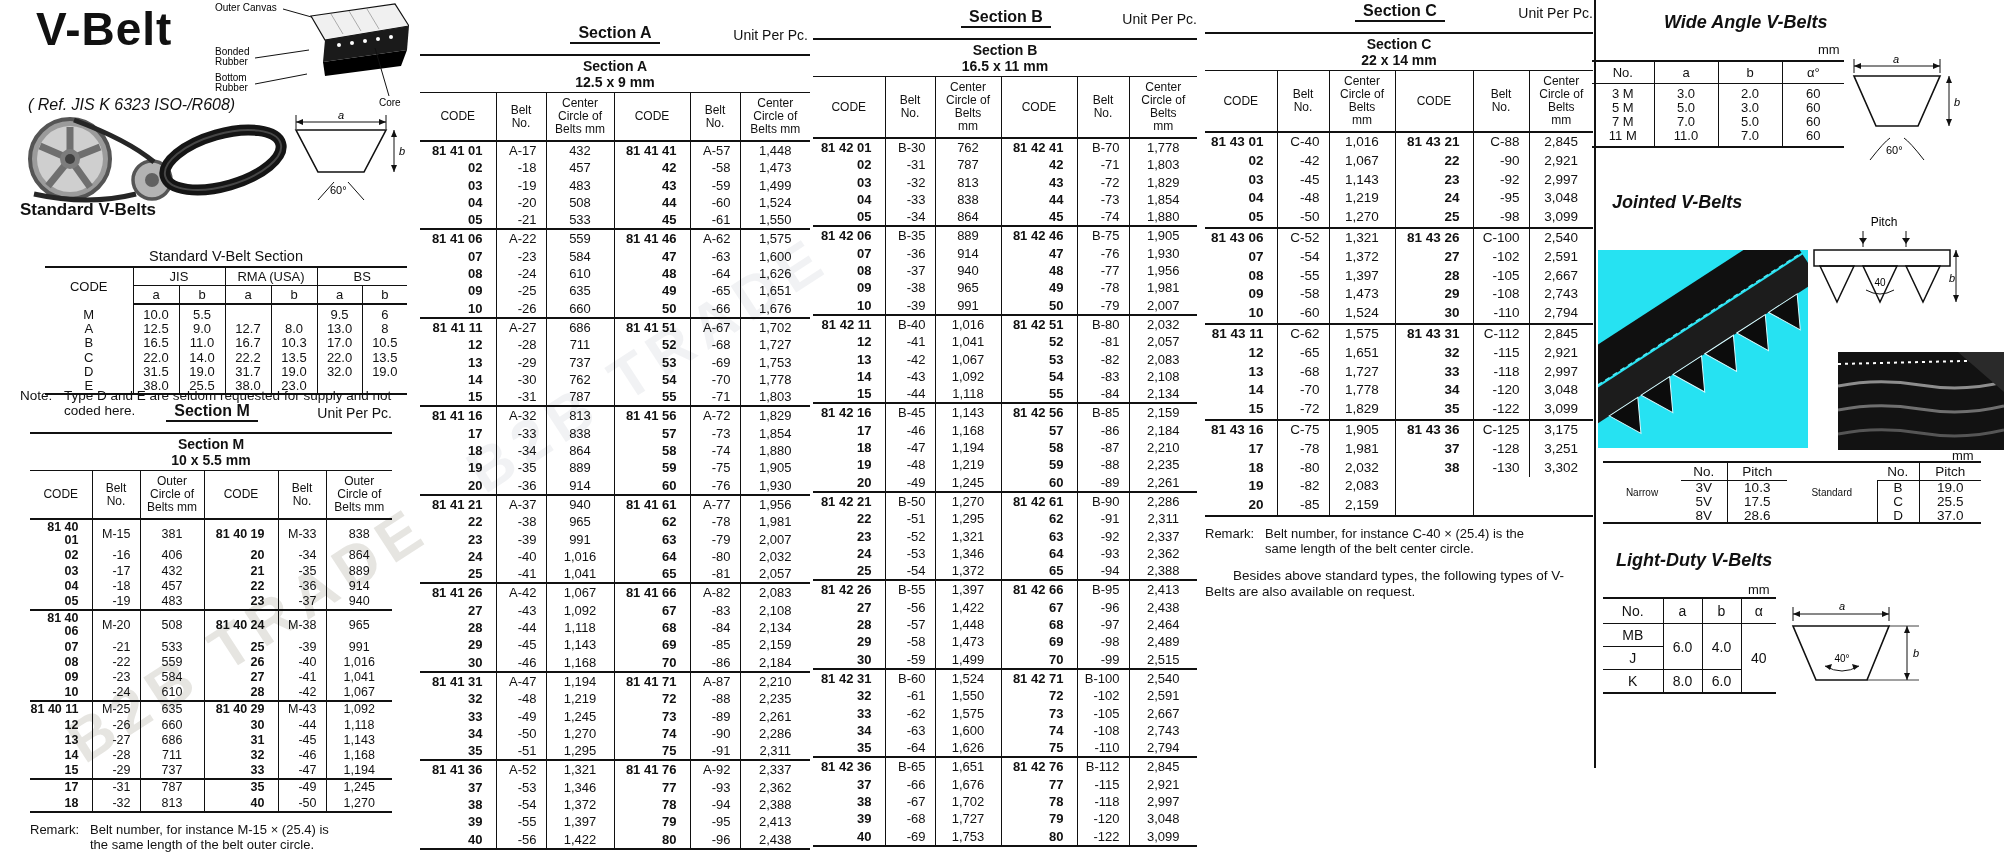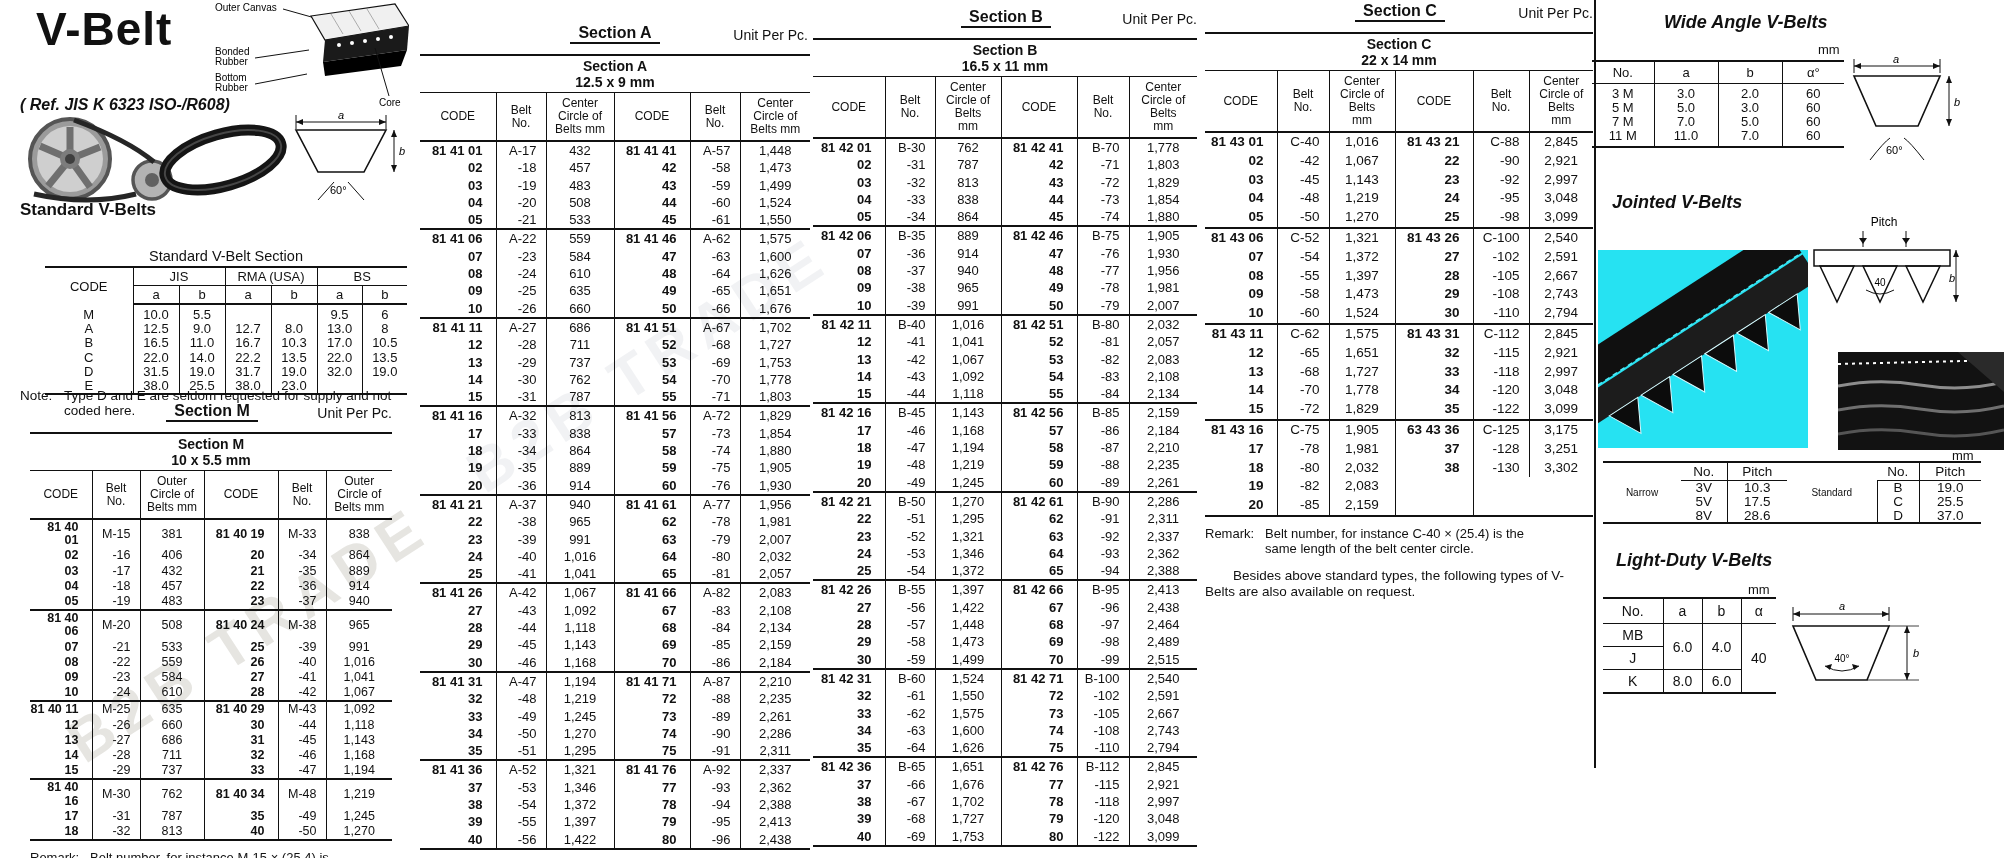--- a/index.html
+++ b/index.html
@@ -2,21 +2,21 @@
 <html><head>
 <meta charset="utf-8">
 <style>
   html,body{margin:0;padding:0;background:#fff;}
   .page{position:relative;width:2004px;height:858px;background:#fff;overflow:hidden;
         font-family:"Liberation Sans",sans-serif;color:#111;}
   .abs{position:absolute;}
   
   .main-title{left:36px;top:2px;font-size:46px;font-weight:800;letter-spacing:1px;}
   .main-sub{left:6px;top:56px;font-size:27px;font-weight:700;}
-  .main-ref{left:20px;top:96px;font-size:16px;font-weight:700;font-style:italic;}
+  .main-ref{left:28px;top:96px;font-size:16px;font-weight:400;font-style:italic;}
   .std-heading{left:20px;top:200px;font-size:17px;font-weight:700;}
   
   #standard-wrap{left:45px;top:220px;width:362px;}
   .std-caption{text-align:center;font-size:14.5px;margin-bottom:2px;margin-top:28px;}
   .std-table{border-collapse:collapse;table-layout:fixed;width:362px;
              border-top:2px solid #111;border-bottom:2.5px solid #111;}
   .std-table th{font-weight:400;font-size:13px;padding:1px 0;}
   .std-table thead tr:first-child th{border-bottom:1px solid #111;}
   .std-table thead tr:first-child th:first-child{border-bottom:none;}
   .std-table th+th,.std-table td+td{border-left:1px solid #111;}
@@ -427,28 +427,20 @@
             <td class="c-code">15</td>
             <td class="c-belt">-29</td>
             <td class="c-circ">737</td>
             <td class="c-code">33</td>
             <td class="c-belt">-47</td>
             <td class="c-circ">1,194</td>
           </tr>
         </tbody>
         <tbody>
           <tr>
-            <td class="c-code">81 40 16</td>
-            <td class="c-belt">M-30</td>
-            <td class="c-circ">762</td>
-            <td class="c-code">81 40 34</td>
-            <td class="c-belt">M-48</td>
-            <td class="c-circ">1,219</td>
-          </tr>
-          <tr>
             <td class="c-code">17</td>
             <td class="c-belt">-31</td>
             <td class="c-circ">787</td>
             <td class="c-code">35</td>
             <td class="c-belt">-49</td>
             <td class="c-circ">1,245</td>
           </tr>
           <tr>
             <td class="c-code">18</td>
             <td class="c-belt">-32</td>
@@ -1384,21 +1376,21 @@
             <td class="c-code">35</td>
             <td class="c-belt">-122</td>
             <td class="c-circ">3,099</td>
           </tr>
         </tbody>
         <tbody>
           <tr>
             <td class="c-code">81 43 16</td>
             <td class="c-belt">C-75</td>
             <td class="c-circ">1,905</td>
-            <td class="c-code">63 43 36</td>
+            <td class="c-code">81 43 36</td>
             <td class="c-belt">C-125</td>
             <td class="c-circ">3,175</td>
           </tr>
           <tr>
             <td class="c-code">17</td>
             <td class="c-belt">-78</td>
             <td class="c-circ">1,981</td>
             <td class="c-code">37</td>
             <td class="c-belt">-128</td>
             <td class="c-circ">3,251</td>

